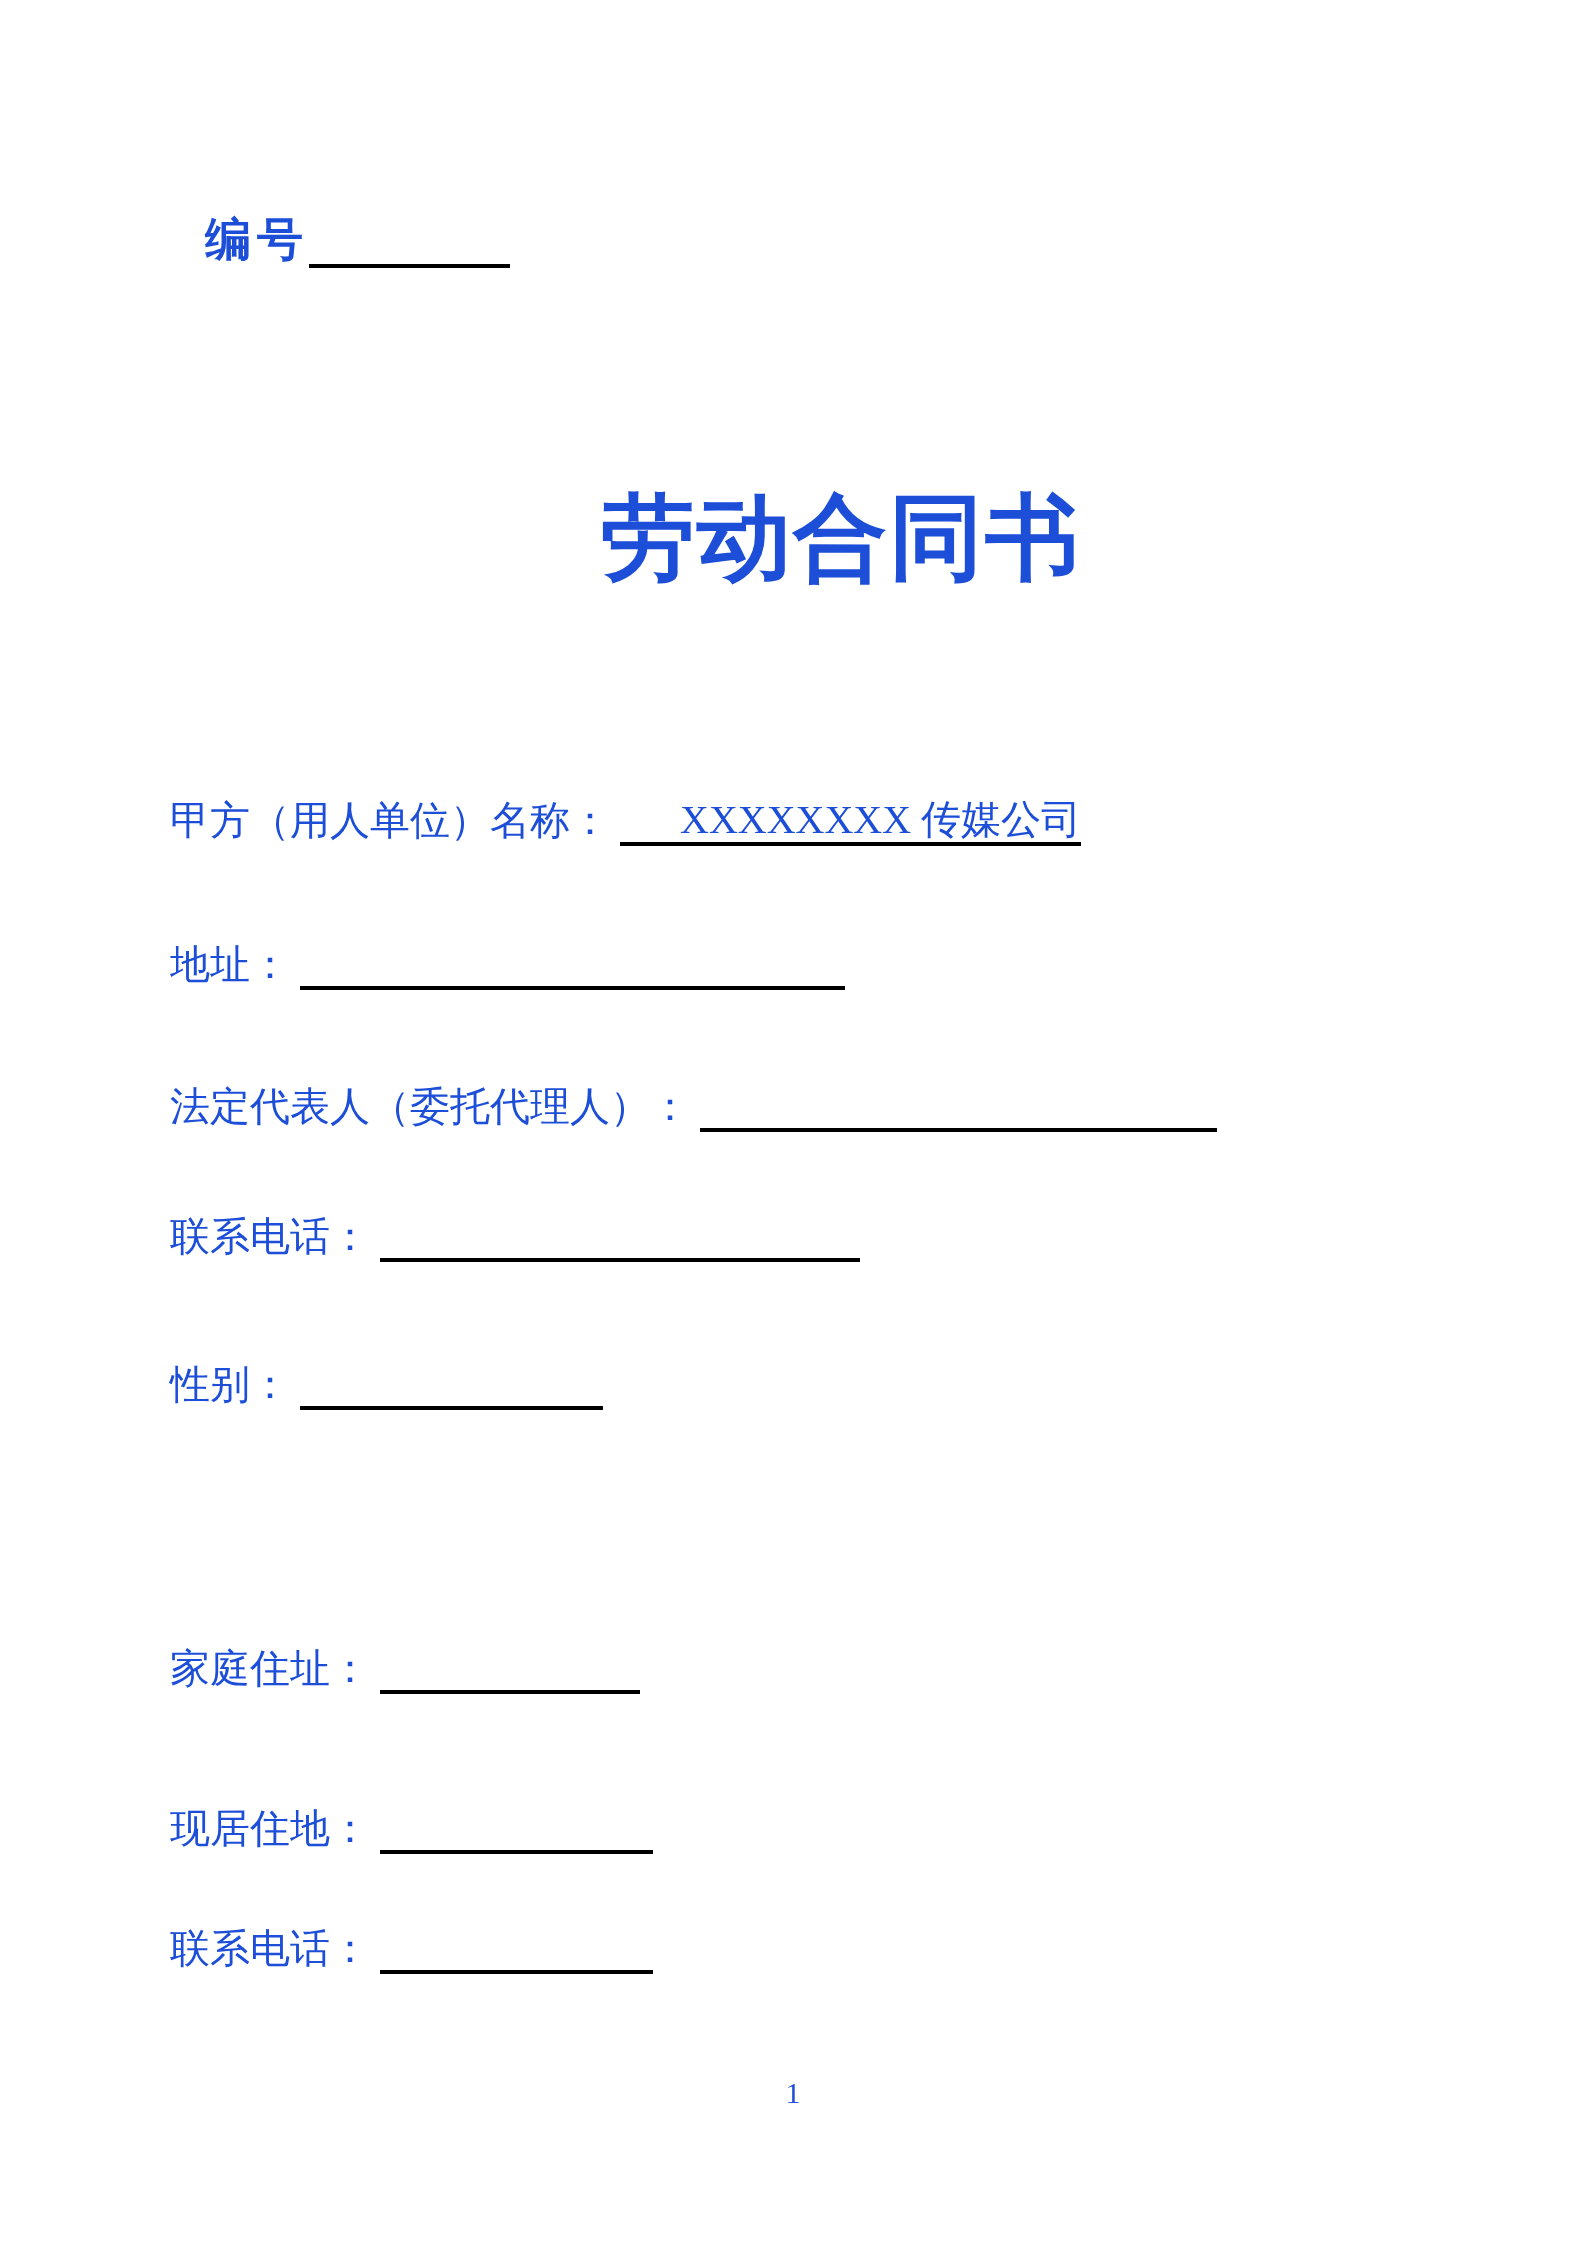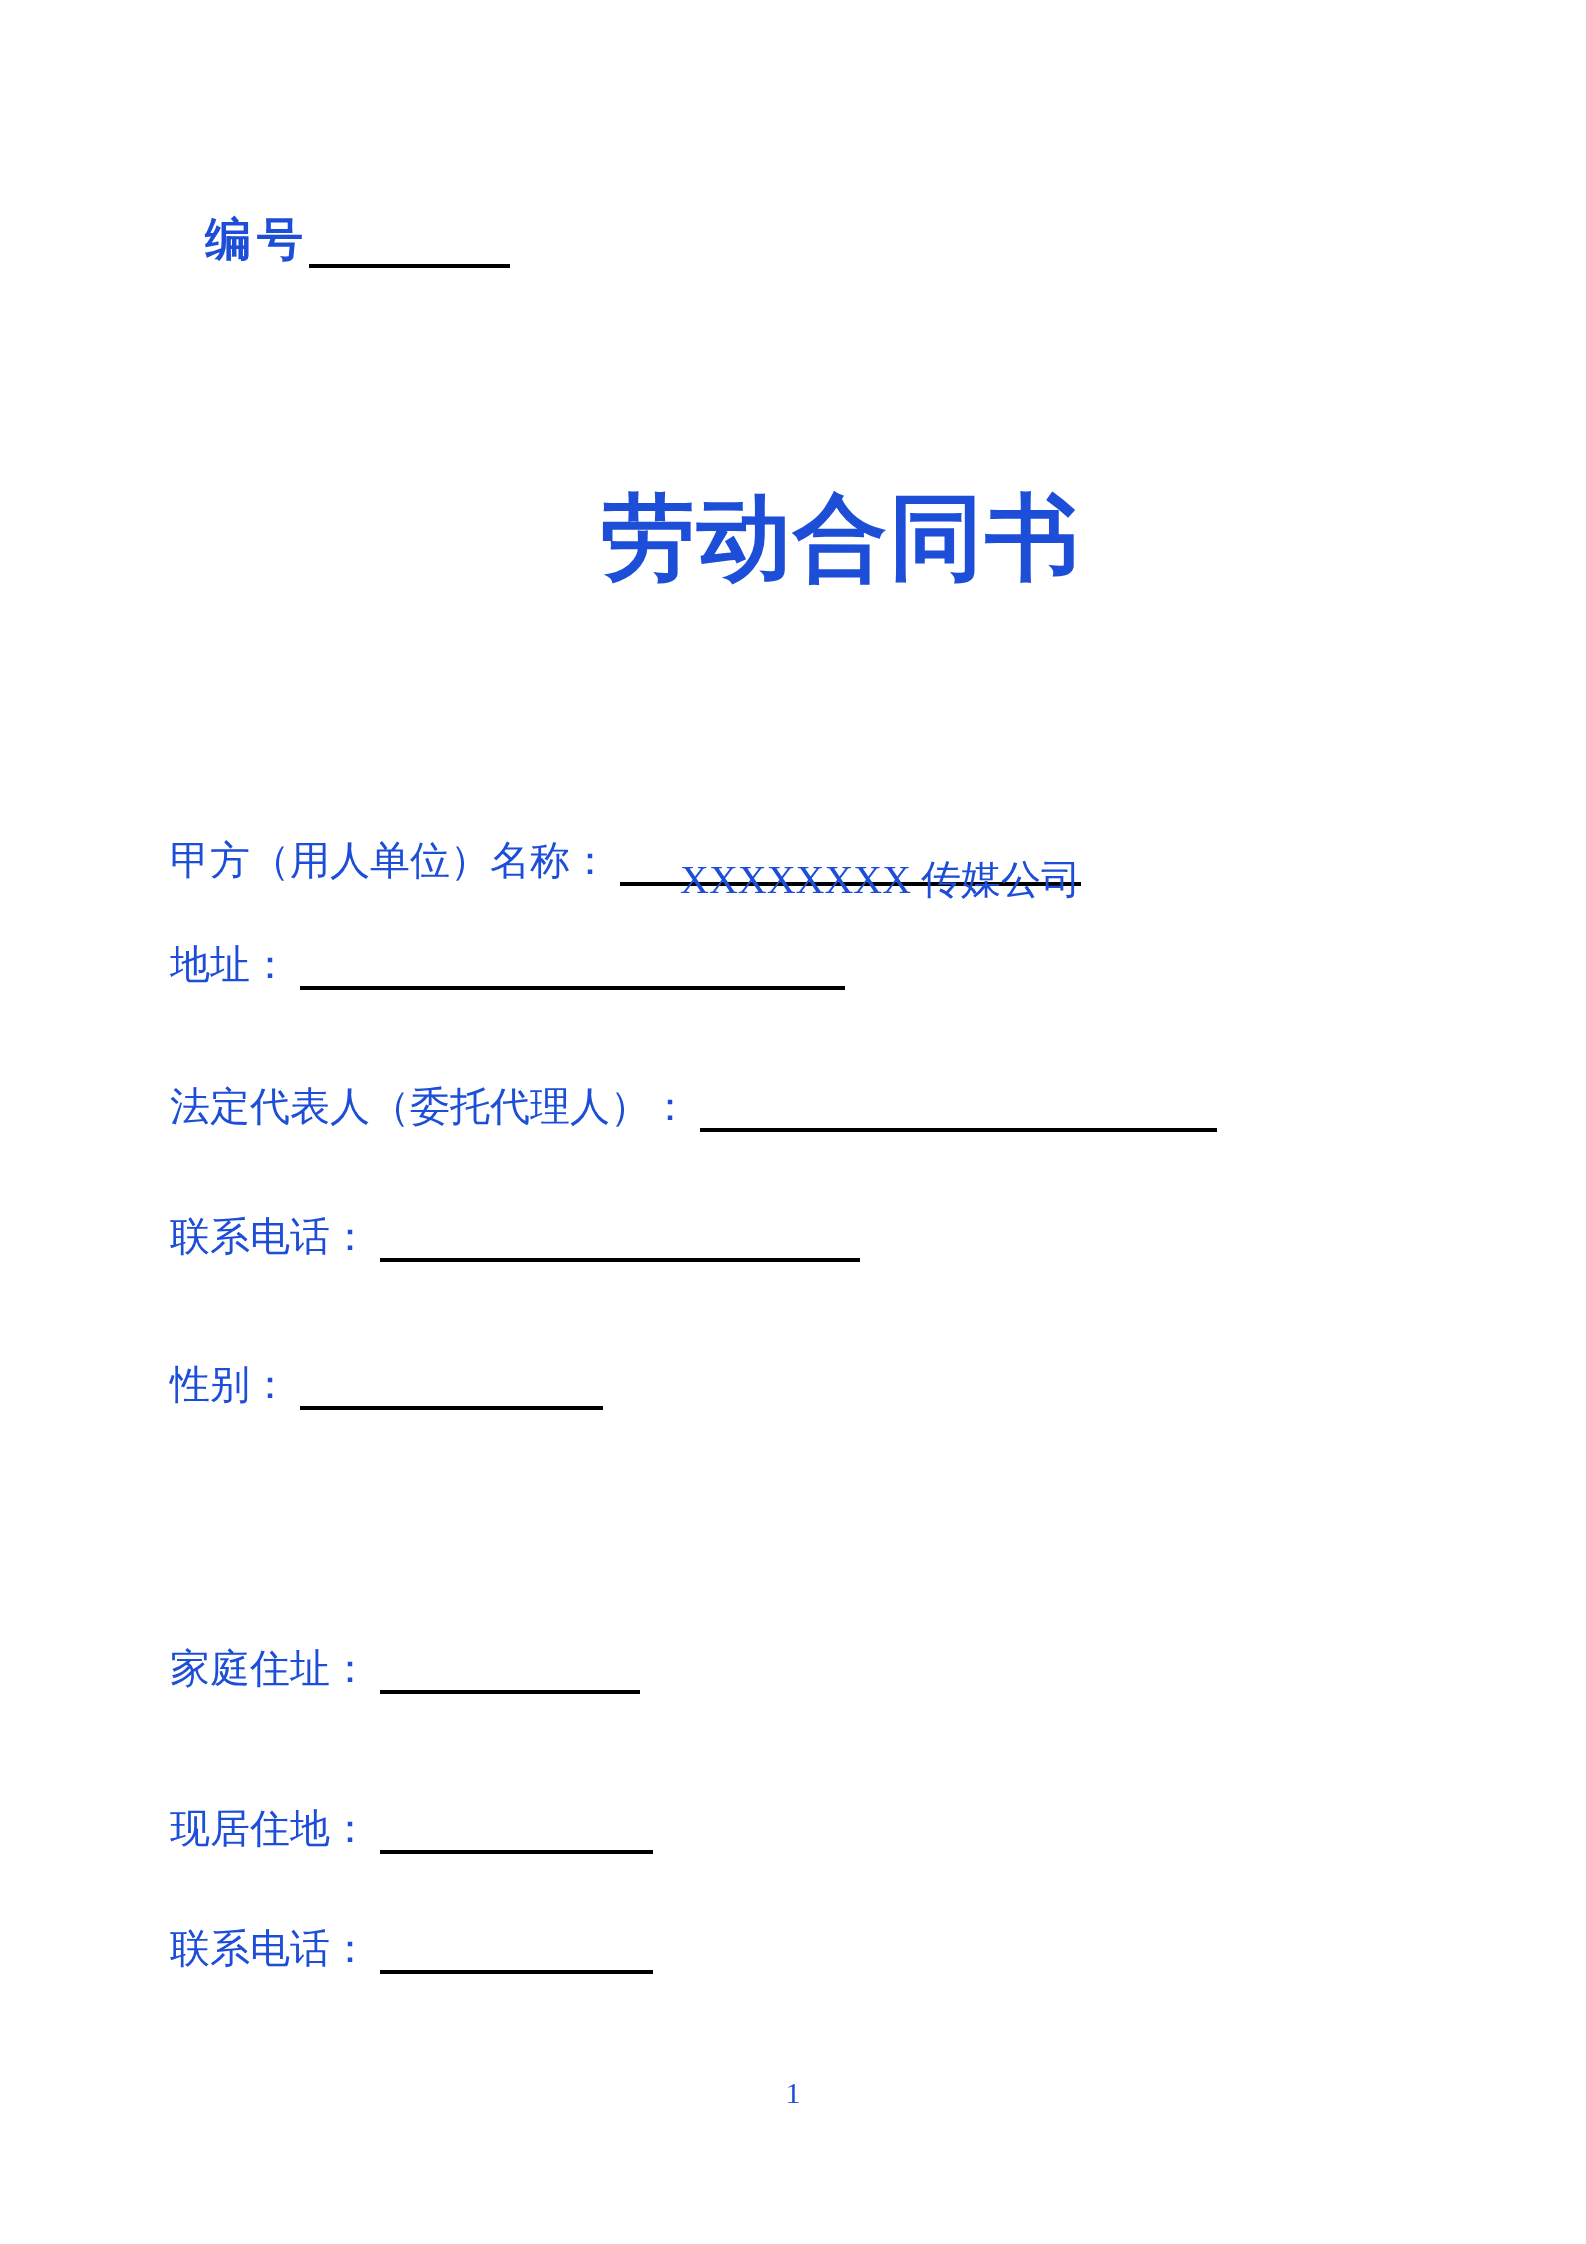--- a/index.html
+++ b/index.html
@@ -69,21 +69,20 @@
     width: 64px;
   }
   .row .uline {
     flex: 1;
     border-bottom: 4px solid #000000;
     margin-left: 10px;
     text-align: center;
     font-size: 40px;
     line-height: 48px;
     white-space: nowrap;
-    margin-top: 20px;
   }
   .row .uline .val {
     display: inline-block;
     text-indent: 60px;
   }
   .pagenum {
     position: absolute;
     left: 0;
     top: 2076px;
     width: 100%;
@@ -96,21 +95,21 @@
 
 <div class="page">
 
   <div class="docnum">
     <span class="lbl">编号</span>
     <span class="uline"></span>
   </div>
 
   <div class="title">劳动合同书</div>
 
-  <div class="row" style="top:836px;width:907px">
+  <div class="row" style="top:796px;width:907px">
     <span class="lbl">甲方（用人单位）名称：</span>
     <span class="uline"><span class="val">XXXXXXXX 传媒公司</span></span>
   </div>
 
   <div class="row" style="top:940px;width:675px">
     <span class="lbl">地址：</span>
     <span class="uline"></span>
   </div>
 
   <div class="row" style="top:1082px;width:1047px">

